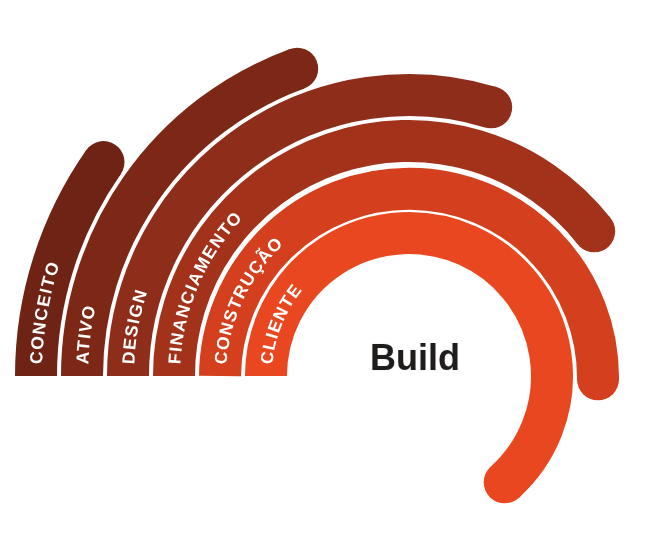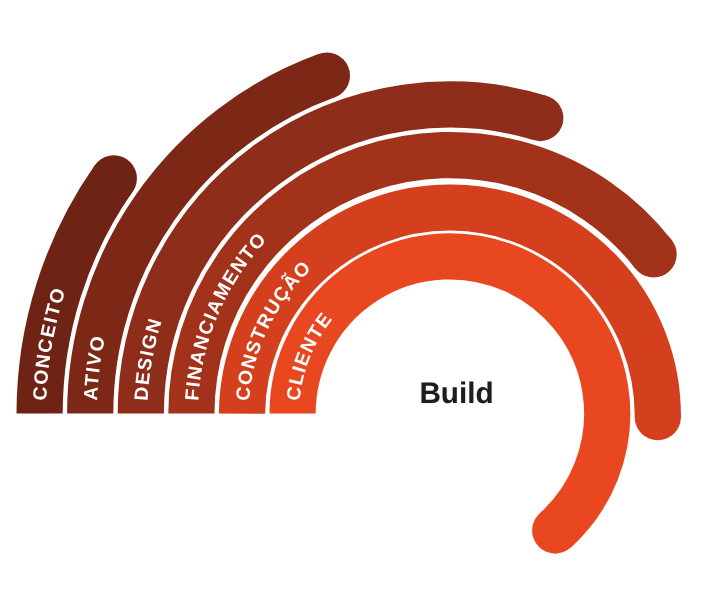--- a/index.html
+++ b/index.html
@@ -17,21 +17,21 @@
     font-weight:700;
     font-size:17.5px;
     letter-spacing:1.6px;
   }
   .center-text{
     position:absolute;
     left:265px;top:339px;
     width:300px;
     text-align:center;
     font-weight:700;
-    font-size:27px;
+    font-size:36px;
     line-height:37px;
     text-shadow:0 0 2px rgba(0,0,0,0.12);
   }
   .center-text .l1,.center-text .l2{white-space:nowrap;}
 </style>
 </head>
 <body>
 
 <div class="canvas">
   <svg width="654" height="552" viewBox="0 0 654 552">

